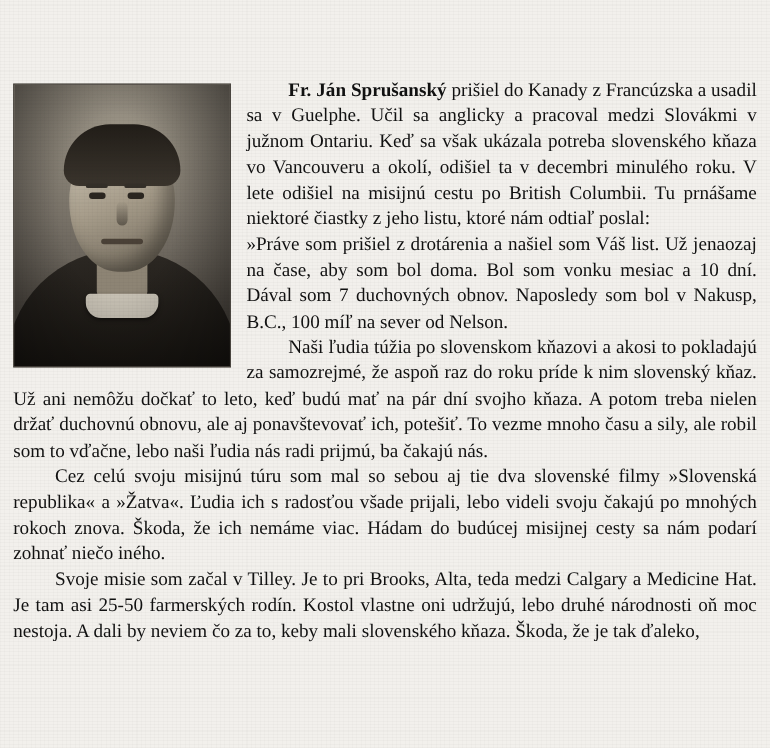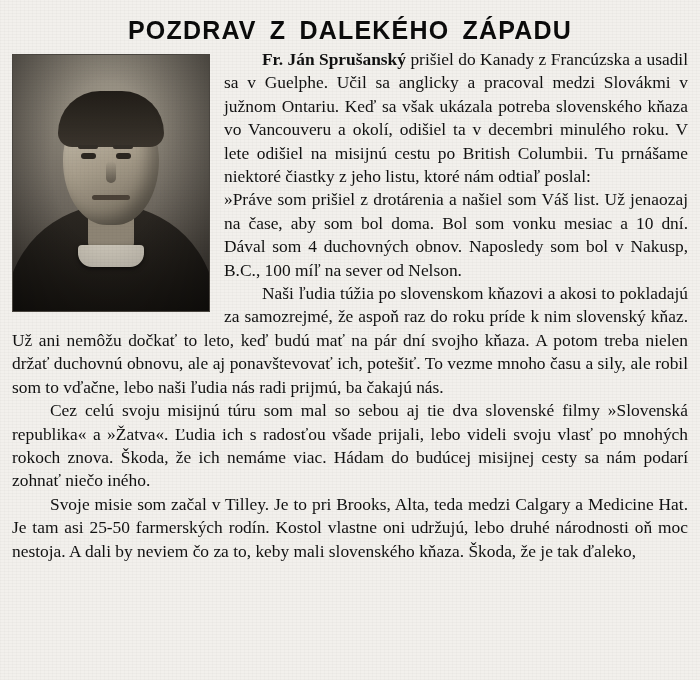--- a/index.html
+++ b/index.html
@@ -35,21 +35,21 @@
     text-align: center;
     font-family: "Liberation Sans", "DejaVu Sans", sans-serif;
     font-weight: bold;
     font-size: 25px;
     letter-spacing: 1.2px;
     word-spacing: 5px;
     color: #0b0b0b;
   }
   .body-wrap {
     position: absolute;
-    top: 48px;
+    top: 70px;
     left: 12px;
     width: 676px;
     height: 604px;
   }
   .photo {
     float: left;
     width: 196px;
     height: 256px;
     margin: 6px 14px 4px 0;
     border: 1px solid #4a4640;
@@ -183,21 +183,20 @@
     content: "";
     display: block;
     clear: both;
   }
 </style>
 </head>
 <body>
 
 <div class="page">
 
-  <div class="headline">POZDRAV Z DALEKÉHO ZÁPADU</div>
 
   <div class="body-wrap clearfix">
 
     <div class="photo">
       <div class="bg"></div>
       <div class="shoulders"></div>
       <div class="neck"></div>
       <div class="collar"></div>
       <div class="face"></div>
       <div class="hair"></div>
@@ -205,22 +204,22 @@
       <div class="brow-r"></div>
       <div class="eye-l"></div>
       <div class="eye-r"></div>
       <div class="nose"></div>
       <div class="mouth"></div>
       <div class="vignette"></div>
     </div>
 
     <div class="article">
       <p class="indent"><span class="lead-name">Fr. Ján Sprušanský</span><span> prišiel do Kanady z Francúzska a usadil sa v Guelphe. Učil sa anglicky a pracoval medzi Slovákmi v južnom Ontariu. Keď sa však ukázala potreba slovenského kňaza vo Vancouveru a okolí, odišiel ta v decembri minulého roku. V lete odišiel na misijnú cestu po British Columbii. Tu prnášame niektoré čiastky z jeho listu, ktoré nám odtiaľ poslal:</span></p>
-      <p class="indent quote">»Práve som prišiel z drotárenia a našiel som Váš list. Už jenaozaj na čase, aby som bol doma. Bol som vonku mesiac a 10 dní. Dával som 4 duchovných obnov. Naposledy som bol v Nakusp, B.C., 100 míľ na sever od Nelson.</p>
+      <p class="indent quote">»Práve som prišiel z drotárenia a našiel som Váš list. Už jenaozaj na čase, aby som bol doma. Bol som vonku mesiac a 10 dní. Dával som 7 duchovných obnov. Naposledy som bol v Nakusp, B.C., 100 míľ na sever od Nelson.</p>
       <p class="indent">Naši ľudia túžia po slovenskom kňazovi a akosi to pokladajú za samozrejmé, že aspoň raz do roku príde k nim slovenský kňaz. Už ani nemôžu dočkať to leto, keď budú mať na pár dní svojho kňaza. A potom treba nielen držať duchovnú obnovu, ale aj ponavštevovať ich, potešiť. To vezme mnoho času a sily, ale robil som to vďačne, lebo naši ľudia nás radi prijmú, ba čakajú nás.</p>
-      <p class="indent">Cez celú svoju misijnú túru som mal so sebou aj tie dva slovenské filmy »Slovenská republika« a »Žatva«. Ľudia ich s radosťou všade prijali, lebo videli svoju vlasť po mnohých rokoch znova. Škoda, že ich nemáme viac. Hádam do budúcej misijnej cesty sa nám podarí zohnať niečo iného.</p>
+      <p class="indent">Cez celú svoju misijnú túru som mal so sebou aj tie dva slovenské filmy »Slovenská republika« a »Žatva«. Ľudia ich s radosťou všade prijali, lebo videli svoju čakajú po mnohých rokoch znova. Škoda, že ich nemáme viac. Hádam do budúcej misijnej cesty sa nám podarí zohnať niečo iného.</p>
       <p class="indent">Svoje misie som začal v Tilley. Je to pri Brooks, Alta, teda medzi Calgary a Medicine Hat. Je tam asi 25-50 farmerských rodín. Kostol vlastne oni udržujú, lebo druhé národnosti oň moc nestoja. A dali by neviem čo za to, keby mali slovenského kňaza. Škoda, že je tak ďaleko,</p>
     </div>
 
   </div>
 
   <div class="grain"></div>
 </div>
 
 </body></html>

